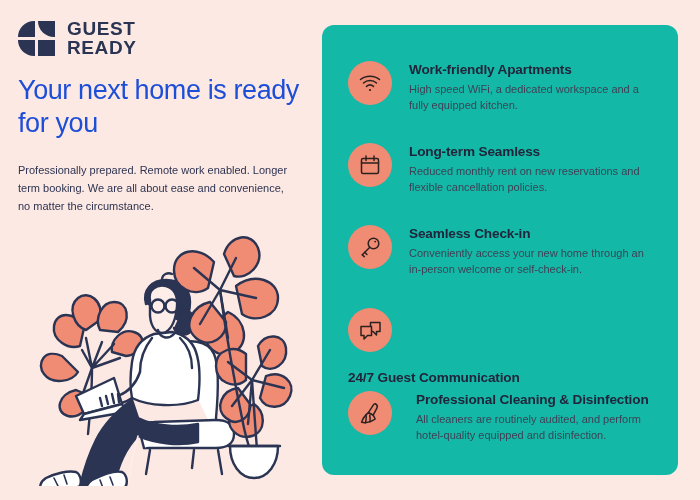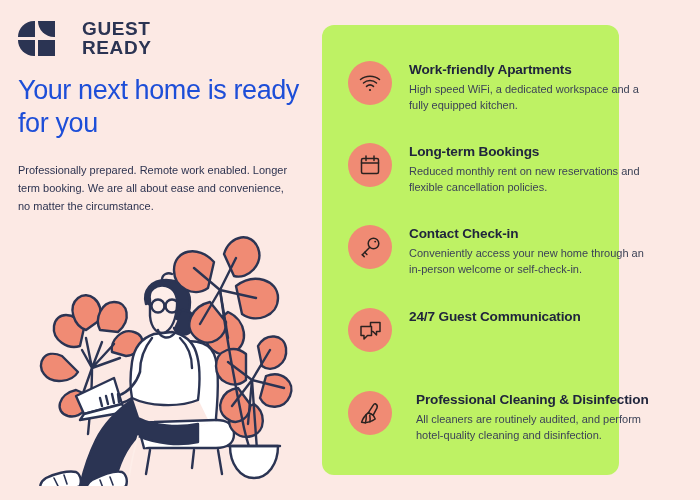--- a/index.html
+++ b/index.html
@@ -17,21 +17,21 @@
 
   
   .left {
     position:absolute;
     left:0; top:0;
     width:322px; height:500px;
   }
   .logo {
     position:absolute;
     left:18px; top:20px;
-    display:flex; align-items:center; gap:26px;
+    display:flex; align-items:center; gap:11px;
   }
   .logo-mark {
     width:38px; height:35px;
     position:relative;
   }
   .logo-mark .q {
     position:absolute;
     background:#2b3453;
   }
   .logo-mark .tl { left:0; top:0; width:17px; height:16px; border-radius:16px 0 0 0; }
@@ -73,36 +73,36 @@
     position:absolute;
     left:22px; top:228px;
     width:290px; height:258px;
   }
   .illo svg { display:block; width:100%; height:100%; }
 
   
   .panel {
     position:absolute;
     left:322px; top:25px;
-    width:297px; height:450px;
-    background:#bef264;
+    width:356px; height:450px;
+    background:#14b8a6;
     border-radius:12px;
   }
   .feature {
     position:absolute;
     left:26px;
     width:316px;
     display:flex;
     gap:17px;
     align-items:flex-start;
   }
   .f0 { top:36px; }
   .f1 { top:118px; }
   .f2 { top:200px; }
-  .f3 { top:283px; }
+  .f3 { top:283px;flex-direction:column; }
   .f4 { top:366px;gap:24px; }
 
   .ficon {
     flex:0 0 auto;
     width:44px; height:44px;
     border-radius:50%;
     background:#f08b74;
     display:flex; align-items:center; justify-content:center;
   }
   .ficon svg { display:block; }
@@ -254,37 +254,37 @@
     <div class="feature f1">
       <div class="ficon">
         <svg width="24" height="24" viewBox="0 0 24 24" fill="none" stroke="#2b2220" stroke-width="1.5" stroke-linecap="round" stroke-linejoin="round">
           <rect x="3.5" y="5.5" width="17" height="15" rx="1.5"></rect>
           <path d="M3.5 10 L20.5 10"></path>
           <path d="M8 3 L8 7.5"></path>
           <path d="M16 3 L16 7.5"></path>
         </svg>
       </div>
       <div class="ftext">
-        <div class="ftitle">Long-term Bookings</div>
+        <div class="ftitle">Long-term Seamless</div>
         <div class="fdesc">Reduced monthly rent on new reservations and flexible cancellation policies.</div>
       </div>
     </div>
 
     <div class="feature f2">
       <div class="ficon">
         <svg width="24" height="24" viewBox="0 0 24 24" fill="none" stroke="#2b2220" stroke-width="1.5" stroke-linecap="round" stroke-linejoin="round">
           <circle cx="15.5" cy="8.5" r="5.3"></circle>
           <circle cx="17.2" cy="6.6" r="0.95" fill="#2b2220" stroke="none"></circle>
           <path d="M11.8 12.2 L4.3 19.7"></path>
           <path d="M6.7 17.3 L8.9 19.5"></path>
           <path d="M4.3 19.7 L6.2 21.6"></path>
         </svg>
       </div>
       <div class="ftext">
-        <div class="ftitle">Contact Check-in</div>
+        <div class="ftitle">Seamless Check-in</div>
         <div class="fdesc">Conveniently access your new home through an in-person welcome or self-check-in.</div>
       </div>
     </div>
 
     <div class="feature f3">
       <div class="ficon">
         <svg width="25" height="25" viewBox="0 0 25 25" fill="none" stroke="#2b2220" stroke-width="1.5" stroke-linecap="round" stroke-linejoin="round">
           <path d="M12.5 4.5 L22 4.5 L22 13.5 L18.5 13.5 L18.5 17 L15 13.5 L12.5 13.5 Z"></path>
           <path d="M13.5 8.5 L3 8.5 L3 17.5 L6 17.5 L6 21 L9.5 17.5 L13.5 17.5 Z" fill="#f08b74"></path>
         </svg>
@@ -298,18 +298,18 @@
       <div class="ficon">
         <svg width="25" height="25" viewBox="0 0 25 25" fill="none" stroke="#2b2220" stroke-width="1.5" stroke-linecap="round" stroke-linejoin="round">
           <path d="M17.3 2.8 C19 3.6 19.6 5.2 19 6.9 L15.2 14.2 L10.4 11.7 L15.1 4.4 C16 3 16.6 2.5 17.3 2.8 Z"></path>
           <path d="M15.2 14.2 L10.4 11.7 C7 14.4 4.8 17.5 3.6 21.3 C8.3 22.4 13 21 17.2 18 C16.6 16.6 16 15.3 15.2 14.2 Z"></path>
           <path d="M8.2 13.6 C8.4 16.6 8.2 19.2 7.4 21.9"></path>
           <path d="M11.8 14.3 C12.2 16.8 12.3 18.8 11.9 20.9"></path>
         </svg>
       </div>
       <div class="ftext">
         <div class="ftitle">Professional Cleaning &amp; Disinfection</div>
-        <div class="fdesc">All cleaners are routinely audited, and perform hotel-quality cleaning and disinfection.</div>
+        <div class="fdesc">All cleaners are routinely audited, and perform hotel-quality equipped and disinfection.</div>
       </div>
     </div>
 
   </div>
 </div>
 
 </body></html>

